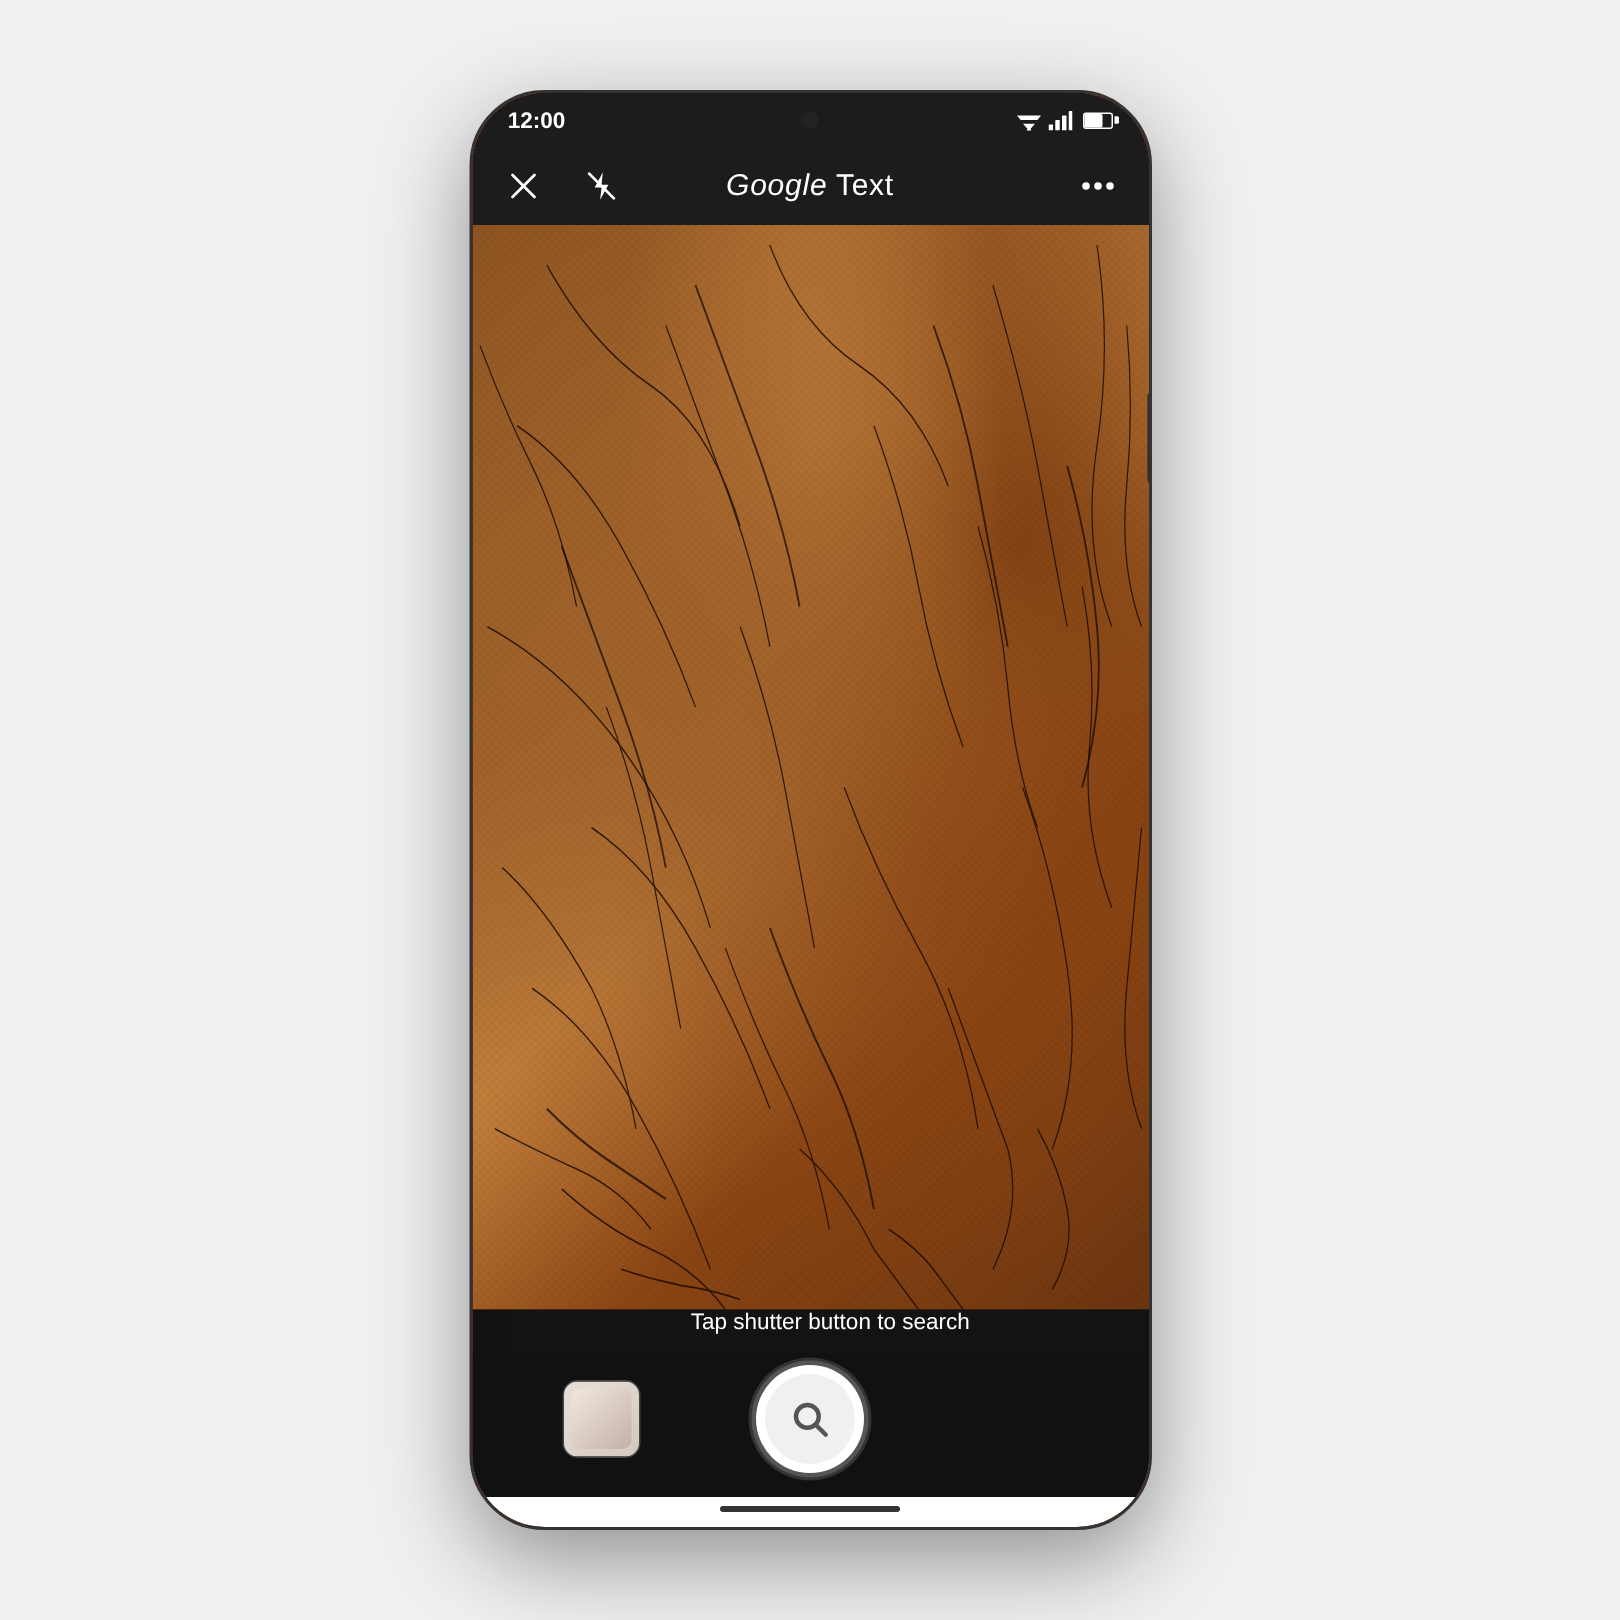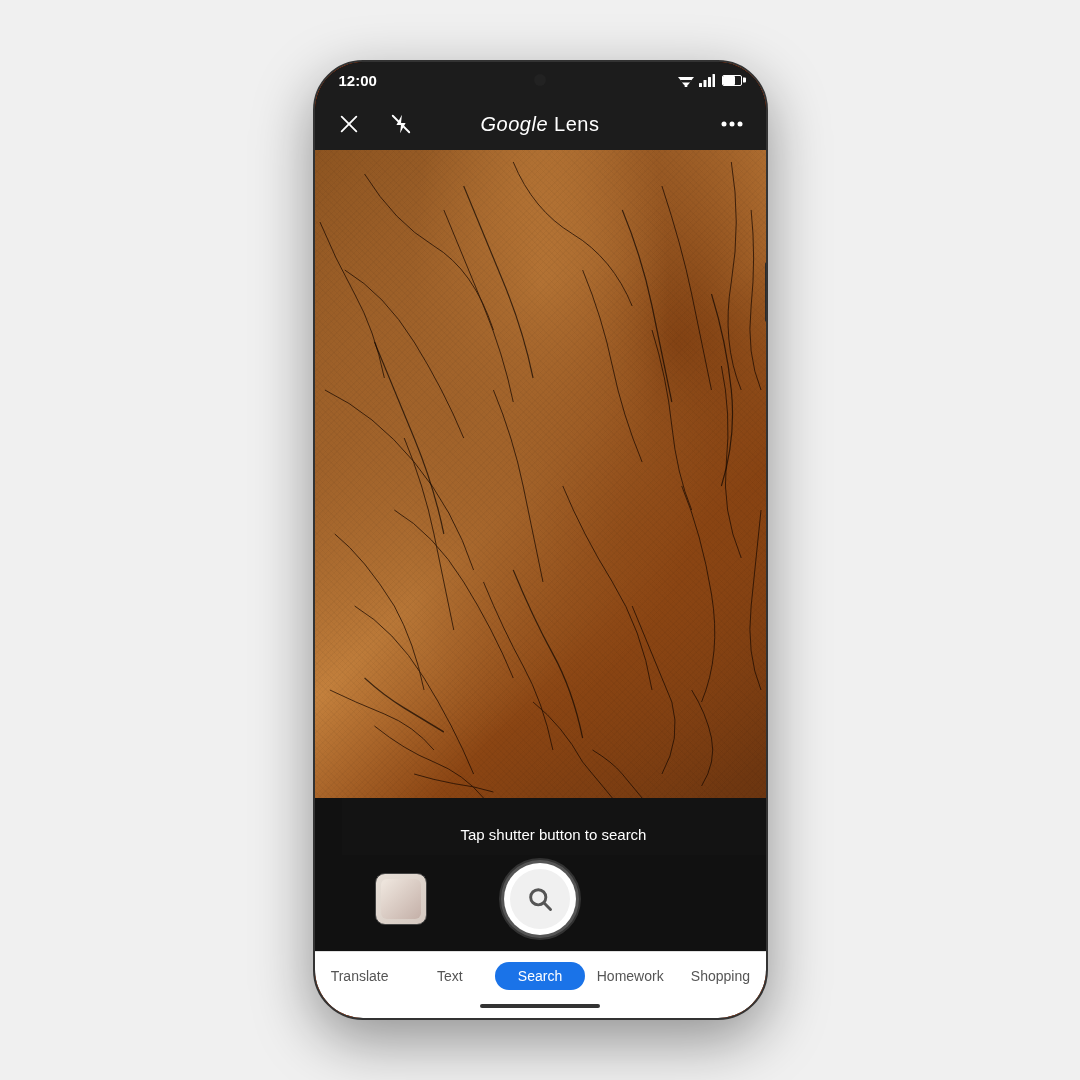--- a/index.html
+++ b/index.html
@@ -198,21 +198,21 @@
     .bottom-section {
       background: #111;
       padding: 0;
       flex-shrink: 0;
     }
 
     .hint-text {
       text-align: center;
       color: #fff;
       font-size: 15px;
-      padding: 28px 0 12px;
+      padding: 0 0 12px;
       background: rgba(20,20,20,0.95);
       margin-left: 27px;
     }
 
     .shutter-row {
       display: flex;
       align-items: center;
       justify-content: center;
       padding: 8px 0 16px;
       position: relative;
@@ -367,21 +367,21 @@
 
         <div class="icon-btn">
           <svg class="close-icon-svg" viewBox="0 0 24 24">
             <polygon points="13,2 7,13 12,13 11,22 17,11 12,11" fill="white" stroke="none"></polygon>
             <line x1="3" y1="3" x2="21" y2="21" stroke="white" stroke-width="2"></line>
           </svg>
         </div>
       </div>
 
       <div class="app-title">
-        <span class="google">Google</span><span class="lens"> Lens</span>
+        <span class="google">Google</span><span class="lens"> Text</span>
       </div>
 
       <div class="icon-btn">
         <svg width="22" height="6" viewBox="0 0 22 6">
           <circle cx="3" cy="3" r="2.5" fill="white"></circle>
           <circle cx="11" cy="3" r="2.5" fill="white"></circle>
           <circle cx="19" cy="3" r="2.5" fill="white"></circle>
         </svg>
       </div>
     </div>
@@ -448,27 +448,20 @@
         <div class="shutter-btn">
           <div class="shutter-inner">
             <svg class="search-lens-icon" viewBox="0 0 24 24">
               <circle cx="10.5" cy="10.5" r="6.5" stroke="#555" stroke-width="2.5" fill="none"></circle>
               <line x1="15.5" y1="15.5" x2="21" y2="21" stroke="#555" stroke-width="2.5" stroke-linecap="round"></line>
             </svg>
           </div>
         </div>
       </div>
 
-      <div class="tabs-row">
-        <div class="tab-item">Translate</div>
-        <div class="tab-item">Text</div>
-        <div class="tab-item active">Search</div>
-        <div class="tab-item">Homework</div>
-        <div class="tab-item">Shopping</div>
-      </div>
 
       <div class="home-indicator">
         <div class="home-bar"></div>
       </div>
     </div>
 
   </div>
 
   <div class="side-btn-right"></div>
 </div>

